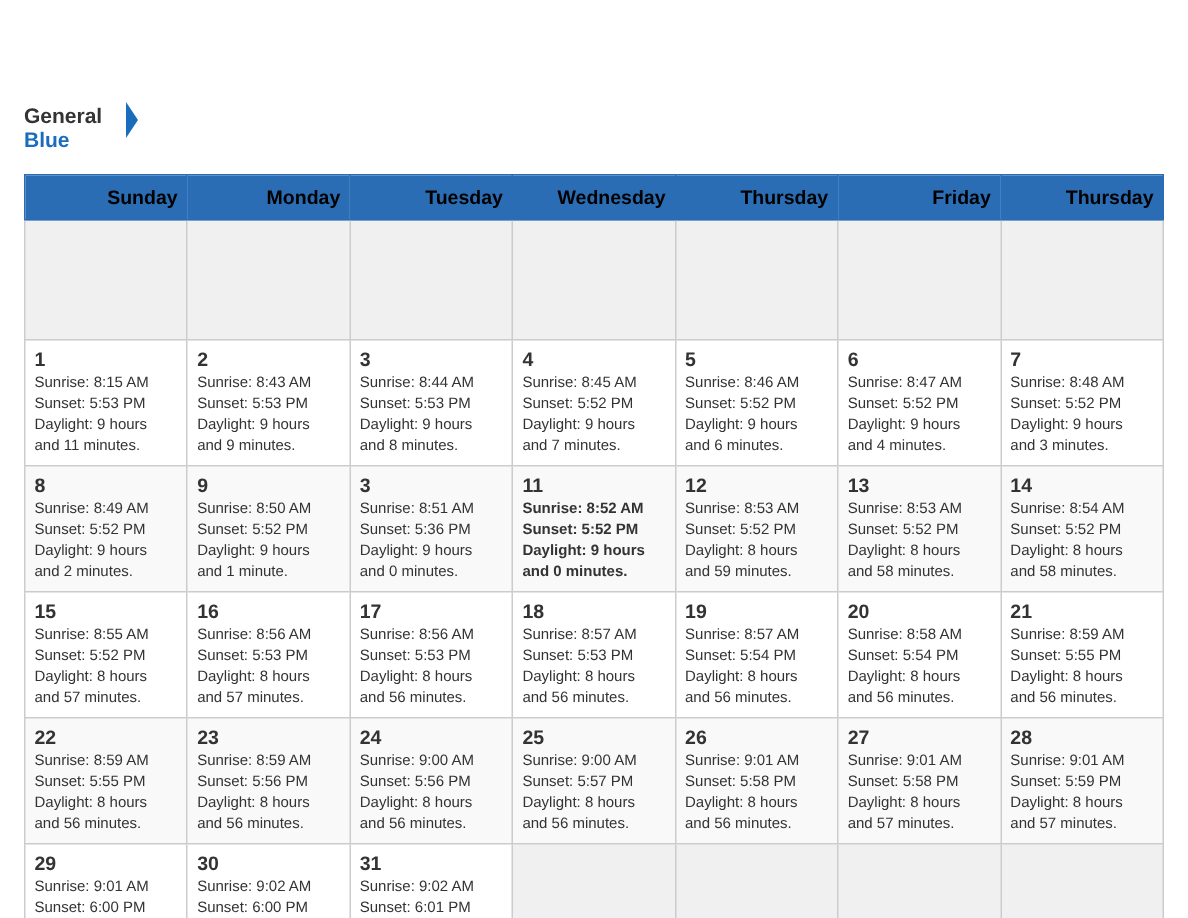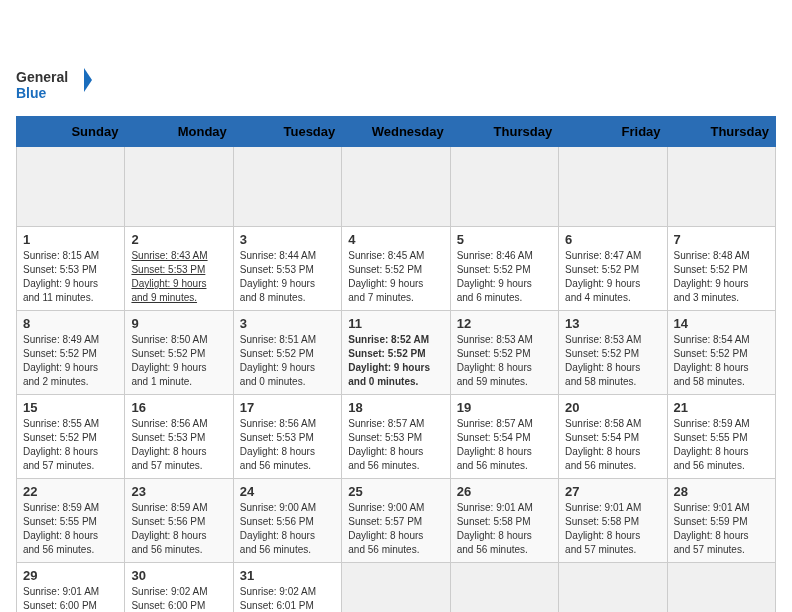--- a/index.html
+++ b/index.html
@@ -116,21 +116,21 @@
       <tr>
         <td>
           <span class="day-num">1</span>
           <div class="day-info" style="white-space: pre-line;">Sunrise: 8:15 AM
 Sunset: 5:53 PM
 Daylight: 9 hours
 and 11 minutes.</div>
         </td>
         <td>
           <span class="day-num">2</span>
-          <div class="day-info" style="white-space: pre-line; text-decoration: underline;">Sunrise: 8:43 AM
+          <div class="day-info" style="white-space: pre-line;">Sunrise: 8:43 AM
 Sunset: 5:53 PM
 Daylight: 9 hours
 and 9 minutes.</div>
         </td>
         <td>
           <span class="day-num">3</span>
           <div class="day-info" style="white-space: pre-line;">Sunrise: 8:44 AM
 Sunset: 5:53 PM
 Daylight: 9 hours
 and 8 minutes.</div>
@@ -175,21 +175,21 @@
         <td>
           <span class="day-num">9</span>
           <div class="day-info" style="white-space: pre-line;">Sunrise: 8:50 AM
 Sunset: 5:52 PM
 Daylight: 9 hours
 and 1 minute.</div>
         </td>
         <td>
           <span class="day-num">3</span>
           <div class="day-info" style="white-space: pre-line;">Sunrise: 8:51 AM
-Sunset: 5:52 PM
+Sunset: 5:36 PM
 Daylight: 9 hours
 and 0 minutes.</div>
         </td>
         <td>
           <span class="day-num">11</span>
           <div class="day-info" style="white-space: pre-line; font-weight: bold;">Sunrise: 8:52 AM
 Sunset: 5:52 PM
 Daylight: 9 hours
 and 0 minutes.</div>
         </td>

